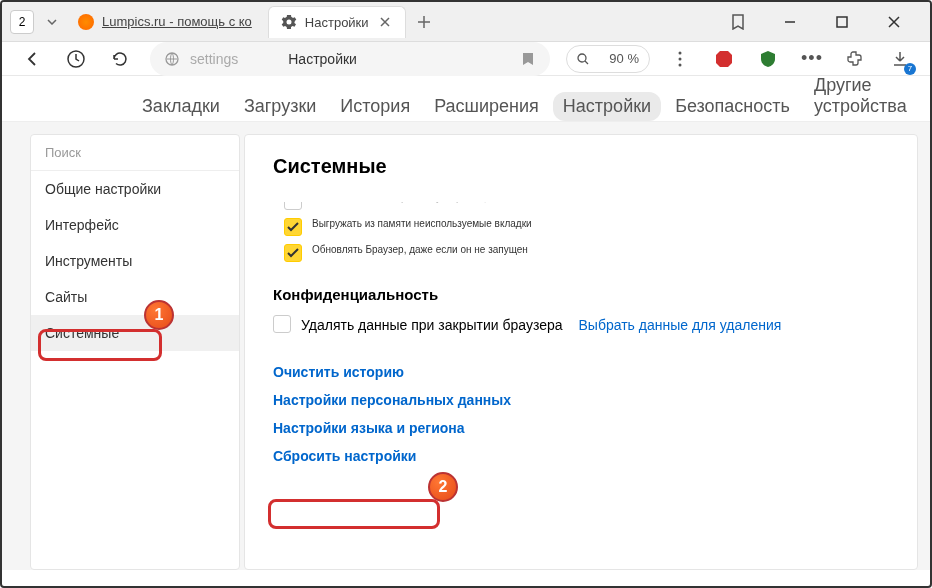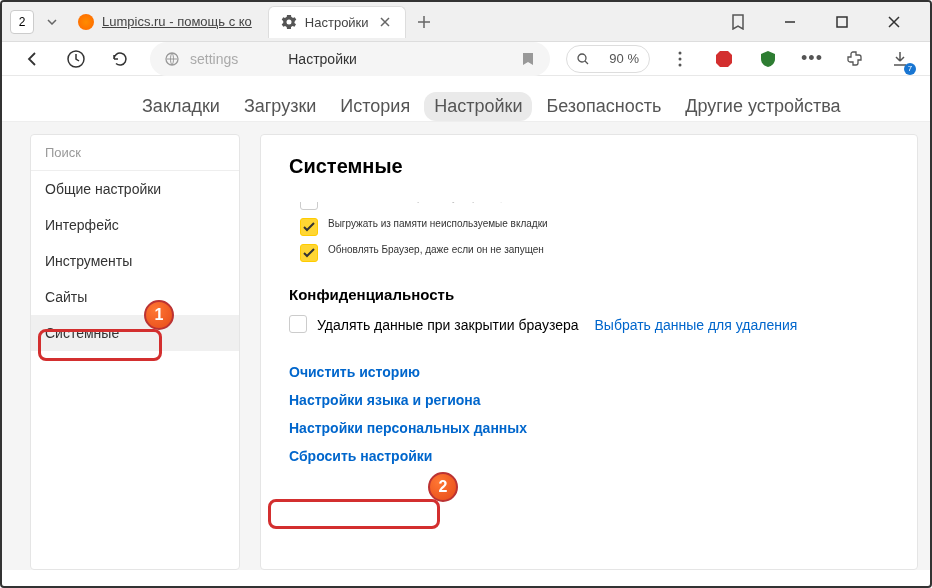--- a/index.html
+++ b/index.html
@@ -37,21 +37,21 @@
 .dots { font-size: 18px; color: #555; letter-spacing: 1px; }
 .download-notif { position: relative; }
 .download-notif .badge { position: absolute; bottom: -2px; right: -2px; width: 12px; height: 12px; background: #1976d2; border-radius: 50%; color: #fff; font-size: 8px; display: flex; align-items: center; justify-content: center; }
 
 
 .settings-tabs { height: 46px; display: flex; align-items: flex-end; padding: 0 16px 0 130px; gap: 4px; border-bottom: 1px solid #eee; font-size: 18px; }
 .settings-tab { color: #555; padding: 4px 10px; border-radius: 12px; }
 .settings-tab.active { background: #eaeaea; }
 
 
-.content { display: flex; height: calc(100% - 136px); background: #f5f5f5; padding: 12px 12px 0 28px; gap: 20px; }
+.content { display: flex; height: calc(100% - 136px); background: #f5f5f5; padding: 12px 12px 0 28px; gap: 4px; }
 
 
 .sidebar { width: 210px; background: #fff; border: 1px solid #e5e5e5; border-radius: 4px; }
 .search-box { padding: 10px 14px; color: #999; font-size: 13px; border-bottom: 1px solid #eee; }
 .side-item { padding: 10px 14px; font-size: 14px; color: #333; cursor: pointer; }
 .side-item.active { background: #f0f0f0; }
 
 
 .panel { flex: 1; background: #fff; border: 1px solid #e5e5e5; border-radius: 4px; padding: 20px 28px; overflow: hidden; }
 .section-title { font-size: 20px; font-weight: 600; margin-bottom: 14px; }
@@ -200,20 +200,21 @@
         <path d="M8 1v9m0 0l-4-4m4 4l4-4M2 14h12" stroke="#555" stroke-width="1.5" fill="none"></path>
       </svg>
     <span class="badge">7</span>
   </div>
 </div>
 
 <div class="settings-tabs">
   <span class="settings-tab">Закладки</span>
   <span class="settings-tab">Загрузки</span>
   <span class="settings-tab">История</span>
+  <span class="settings-tab">Расширения</span>
   <span class="settings-tab active">Настройки</span>
   <span class="settings-tab">Безопасность</span>
   <span class="settings-tab">Другие устройства</span>
 </div>
 
 <div class="content">
   <div class="sidebar">
     <div class="search-box">Поиск</div>
     <div class="side-item">Общие настройки</div>
     <div class="side-item">Интерфейс</div>
@@ -248,22 +249,22 @@
 
     <div class="section-sub">Конфиденциальность</div>
     <div class="privacy-row">
       <span class="cb"></span>
       <span>Удалять данные при закрытии браузера</span>
       <span class="link">Выбрать данные для удаления</span>
     </div>
 
     <div style="height:30px"></div>
     <div class="link-row"><span class="link bold">Очистить историю</span></div>
+    <div class="link-row"><span class="link bold">Настройки персональных данных</span></div>
     <div class="link-row"><span class="link bold">Настройки языка и региона</span></div>
-    <div class="link-row"><span class="link bold">Настройки персональных данных</span></div>
     <div class="link-row"><span class="link bold">Сбросить настройки</span></div>
   </div>
 </div>
 
 <div class="anno anno1"></div>
 <div class="anno anno2"></div>
 <div class="num-badge nb1">1</div>
 <div class="num-badge nb2">2</div>
 
 </body></html>

